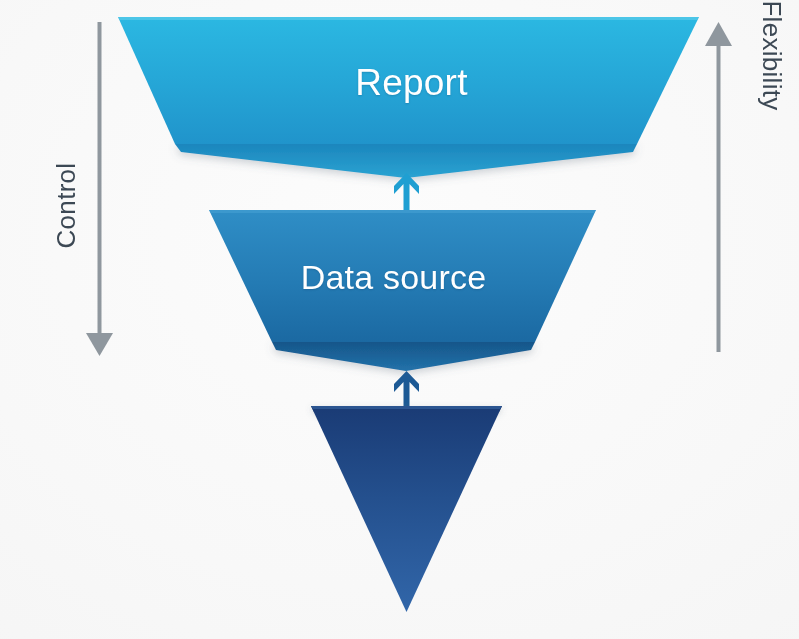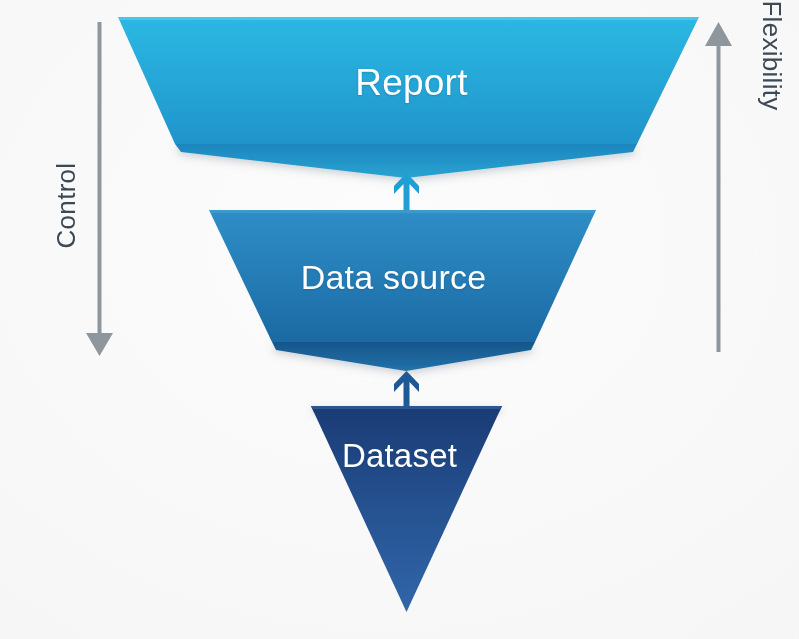--- a/index.html
+++ b/index.html
@@ -175,19 +175,18 @@
     <g>
       <line x1="718.5" y1="42" x2="718.5" y2="352" stroke="#8f979e" stroke-width="4"></line>
       <path d="M 705,46 L 732,46 L 718.5,22 Z" fill="#8f979e"></path>
     </g>
   </svg>
 
   <div class="shape-label" id="label-report">Report</div>
 
   <div class="shape-label" id="label-datasource">Data source</div>
 
-  <div class="shape-label" id="label-dataset">Dataset</div>
 
   <div class="axis-caption" id="axis-caption-control">Control</div>
 
   <div class="axis-caption" id="axis-caption-flexibility">Flexibility</div>
 
 </div>
 
 </body></html>

